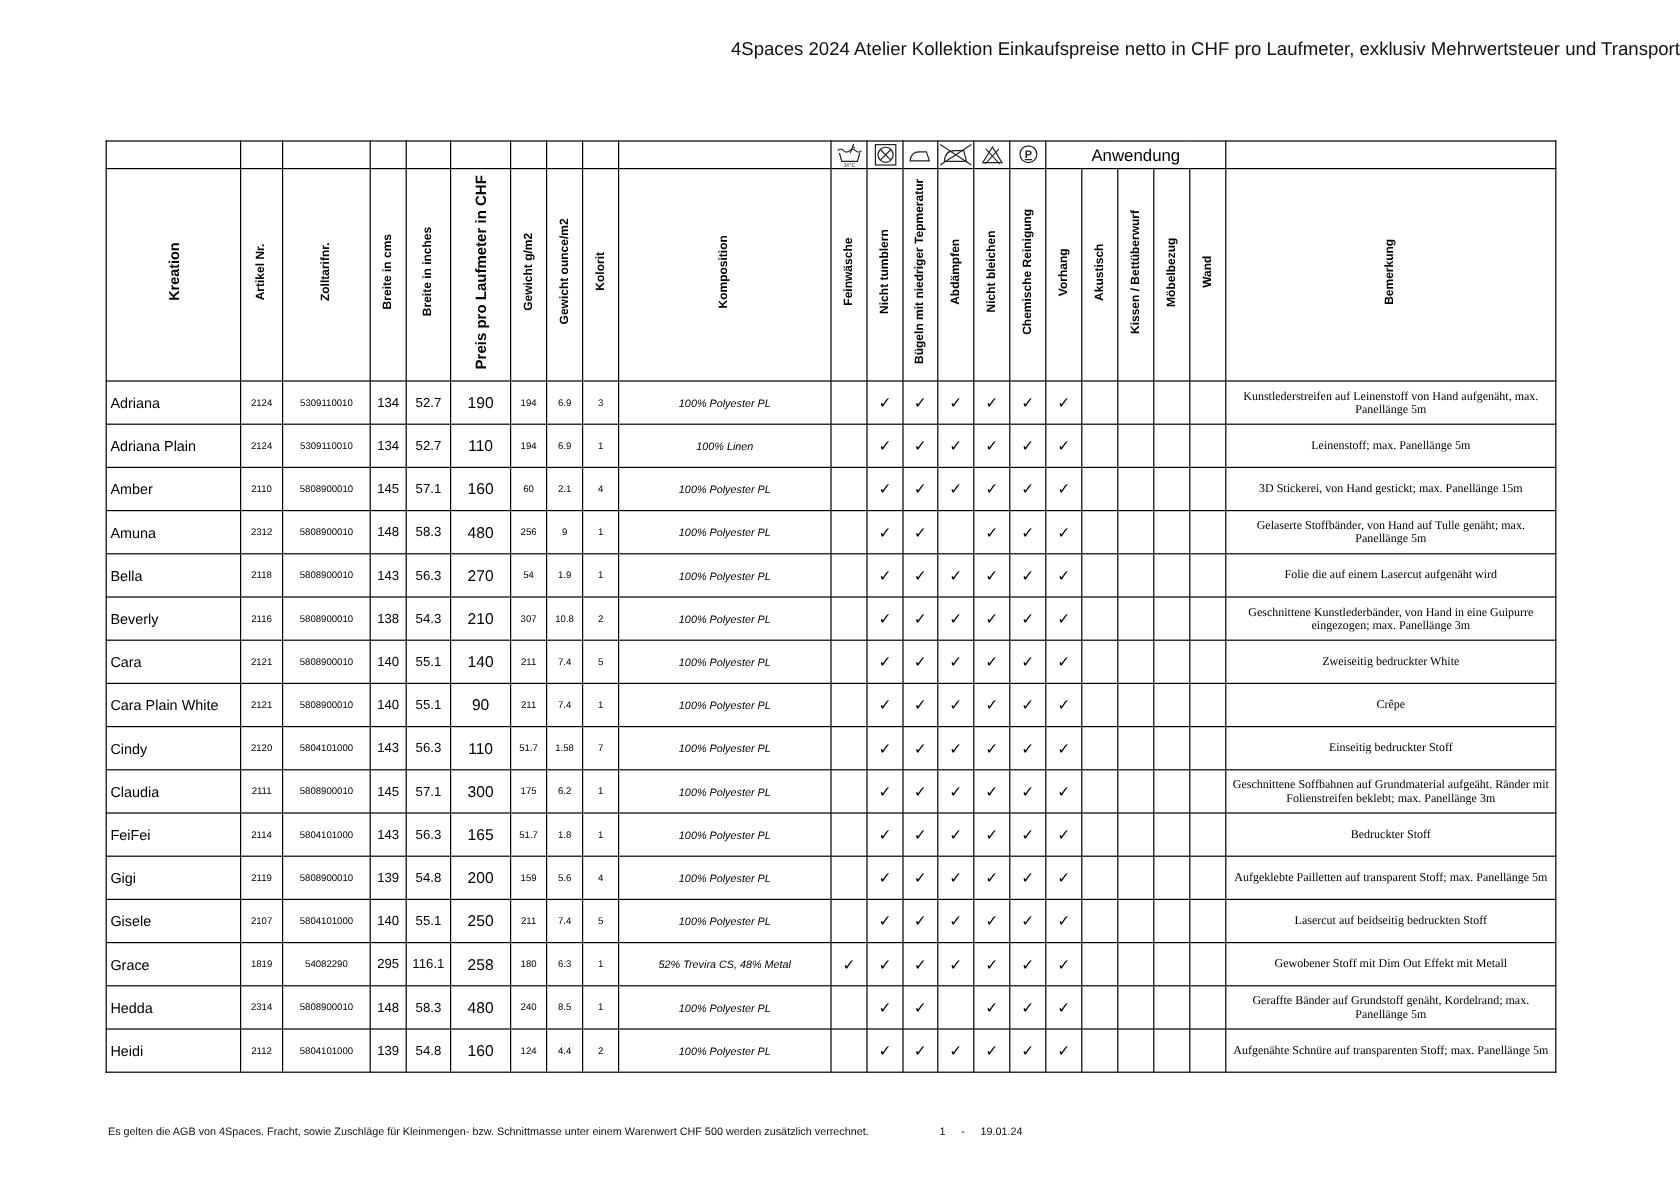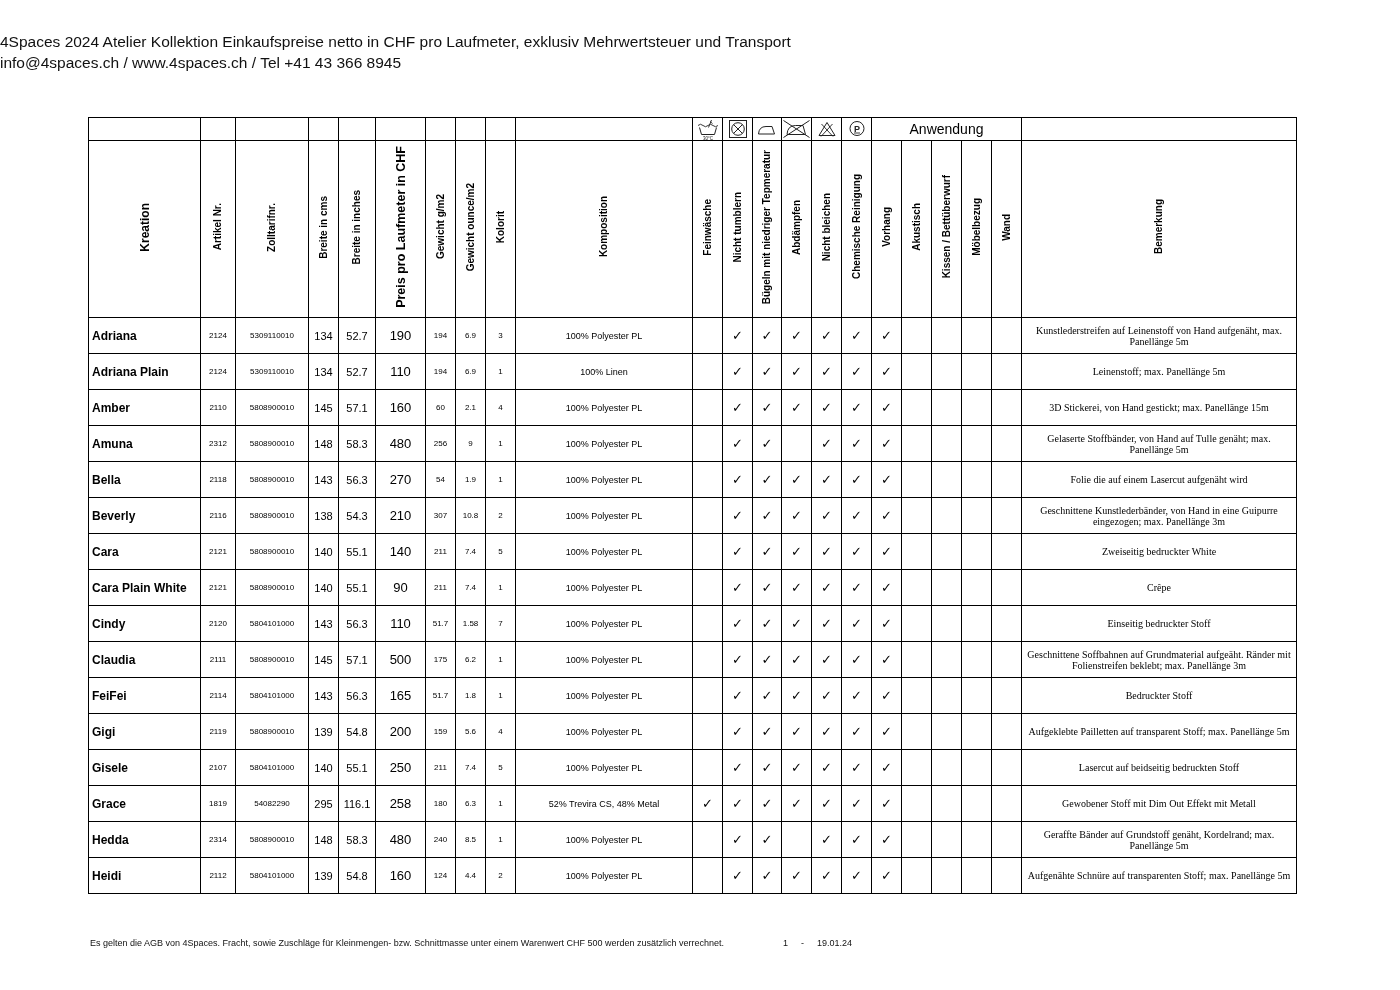--- a/index.html
+++ b/index.html
@@ -1,20 +1,20 @@
 <!DOCTYPE html>
 <html><head>
 <meta charset="utf-8">
 <style>
   html,body { margin:0; padding:0; }
   body {
     width:1400px; height:990px; background:#ffffff; position:relative;
     font-family:"Liberation Sans","DejaVu Sans",sans-serif; color:#000;
   }
-  .title-block { position:absolute; top:31px; left:0; width:1400px; text-align:left; }
+  .title-block { position:absolute; top:31px; left:0; width:1400px; text-align:right; }
   .title-line { font-size:15.5px; line-height:21px; color:#111; }
 
   table.price-table {
     position:absolute; left:88px; top:117px;
     border-collapse:collapse; table-layout:fixed;
     border:1.5px solid #000;
   }
   .price-table td, .price-table th {
     border:1px solid #000; padding:0; margin:0; overflow:hidden;
     text-align:center; vertical-align:middle; font-weight:normal;
@@ -25,39 +25,38 @@
   tr.header-row { height:177px; }
   .vtext {
     display:inline-block; writing-mode:vertical-rl; transform:rotate(180deg);
     font-weight:bold; font-size:10px; line-height:12px; white-space:nowrap;
   }
   .vtext.big { font-size:12px; }
   .vtext.price-h { font-size:12.5px; }
   .anwendung-cell { font-weight:bold; font-size:14px; }
 
   tbody tr { height:36px; }
-  td.c-kreation { text-align:left; font-weight:bold; font-size:12px; padding-left:3px; }
+  td.c-kreation { text-align:left; font-weight:normal; font-size:12px; padding-left:3px; }
   td.c-tiny  { font-size:8px; }
   td.c-mid   { font-size:11px; }
   td.c-price { font-size:13px; font-weight:normal; }
-  td.c-komp  { font-size:9px; }
+  td.c-komp  { font-size:9px;font-style:italic; }
   td.c-check { font-size:13px; font-weight:bold; }
   td.c-bem   { font-size:10px; line-height:11px; padding:0 5px;font-family:Liberation Serif, serif; }
 
   .footer { position:absolute; top:938px; left:90px; font-size:9px; color:#111; }
   .pageinfo { position:absolute; top:938px; left:783px; font-size:9px; color:#111; display:flex; gap:13px; }
   svg { display:block; margin:0 auto; }
   svg text { font-family:"Liberation Sans","DejaVu Sans",sans-serif; }
 </style>
 </head>
 <body>
 
 <div class="title-block">
   <div class="title-line">4Spaces 2024 Atelier Kollektion Einkaufspreise netto in CHF pro Laufmeter, exklusiv Mehrwertsteuer und Transport</div>
-  <div class="title-line">info@4spaces.ch / www.4spaces.ch / Tel +41 43 366 8945</div>
 </div>
 
 <table class="price-table">
   <colgroup>
     <col style="width:112px">
       <col style="width:35px">
       <col style="width:73px">
       <col style="width:30px">
     <col style="width:37px">
       <col style="width:50px">
@@ -376,21 +375,21 @@
     <td class="c-check"></td>
     <td class="c-check"></td>
     <td class="c-bem">Einseitig bedruckter Stoff</td>
   </tr>
       <tr>
     <td class="c-kreation">Claudia</td>
     <td class="c-tiny">2111</td>
     <td class="c-tiny">5808900010</td>
     <td class="c-mid">145</td>
     <td class="c-mid">57.1</td>
-    <td class="c-price">500</td>
+    <td class="c-price">300</td>
     <td class="c-tiny">175</td>
     <td class="c-tiny">6.2</td>
     <td class="c-tiny">1</td>
     <td class="c-komp">100% Polyester PL</td>
     <td class="c-check"></td>
     <td class="c-check">✓</td>
     <td class="c-check">✓</td>
     <td class="c-check">✓</td>
     <td class="c-check">✓</td>
     <td class="c-check">✓</td>

